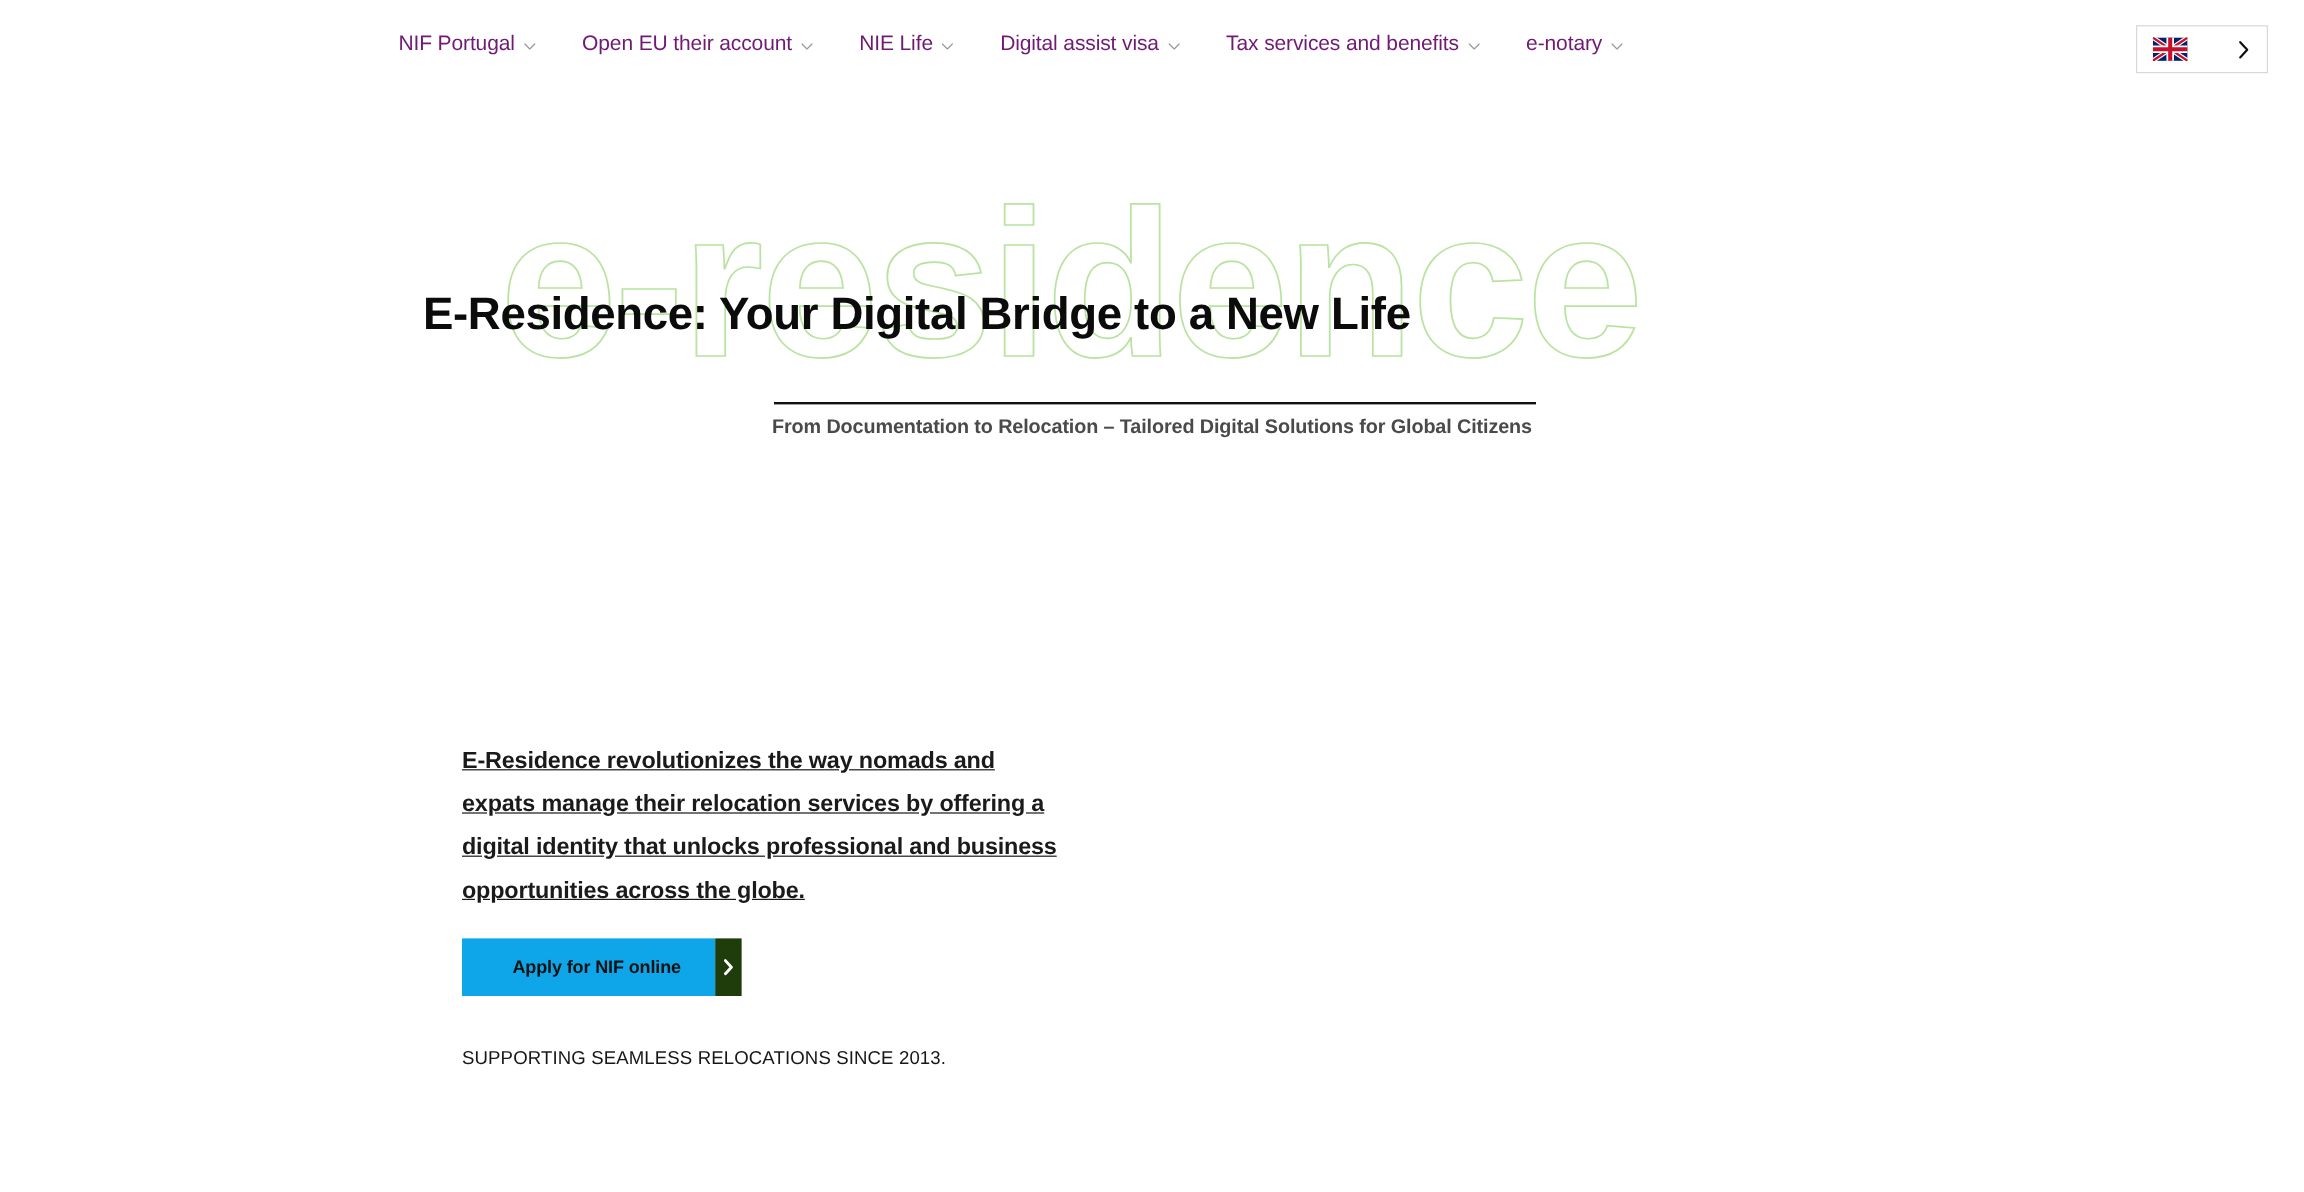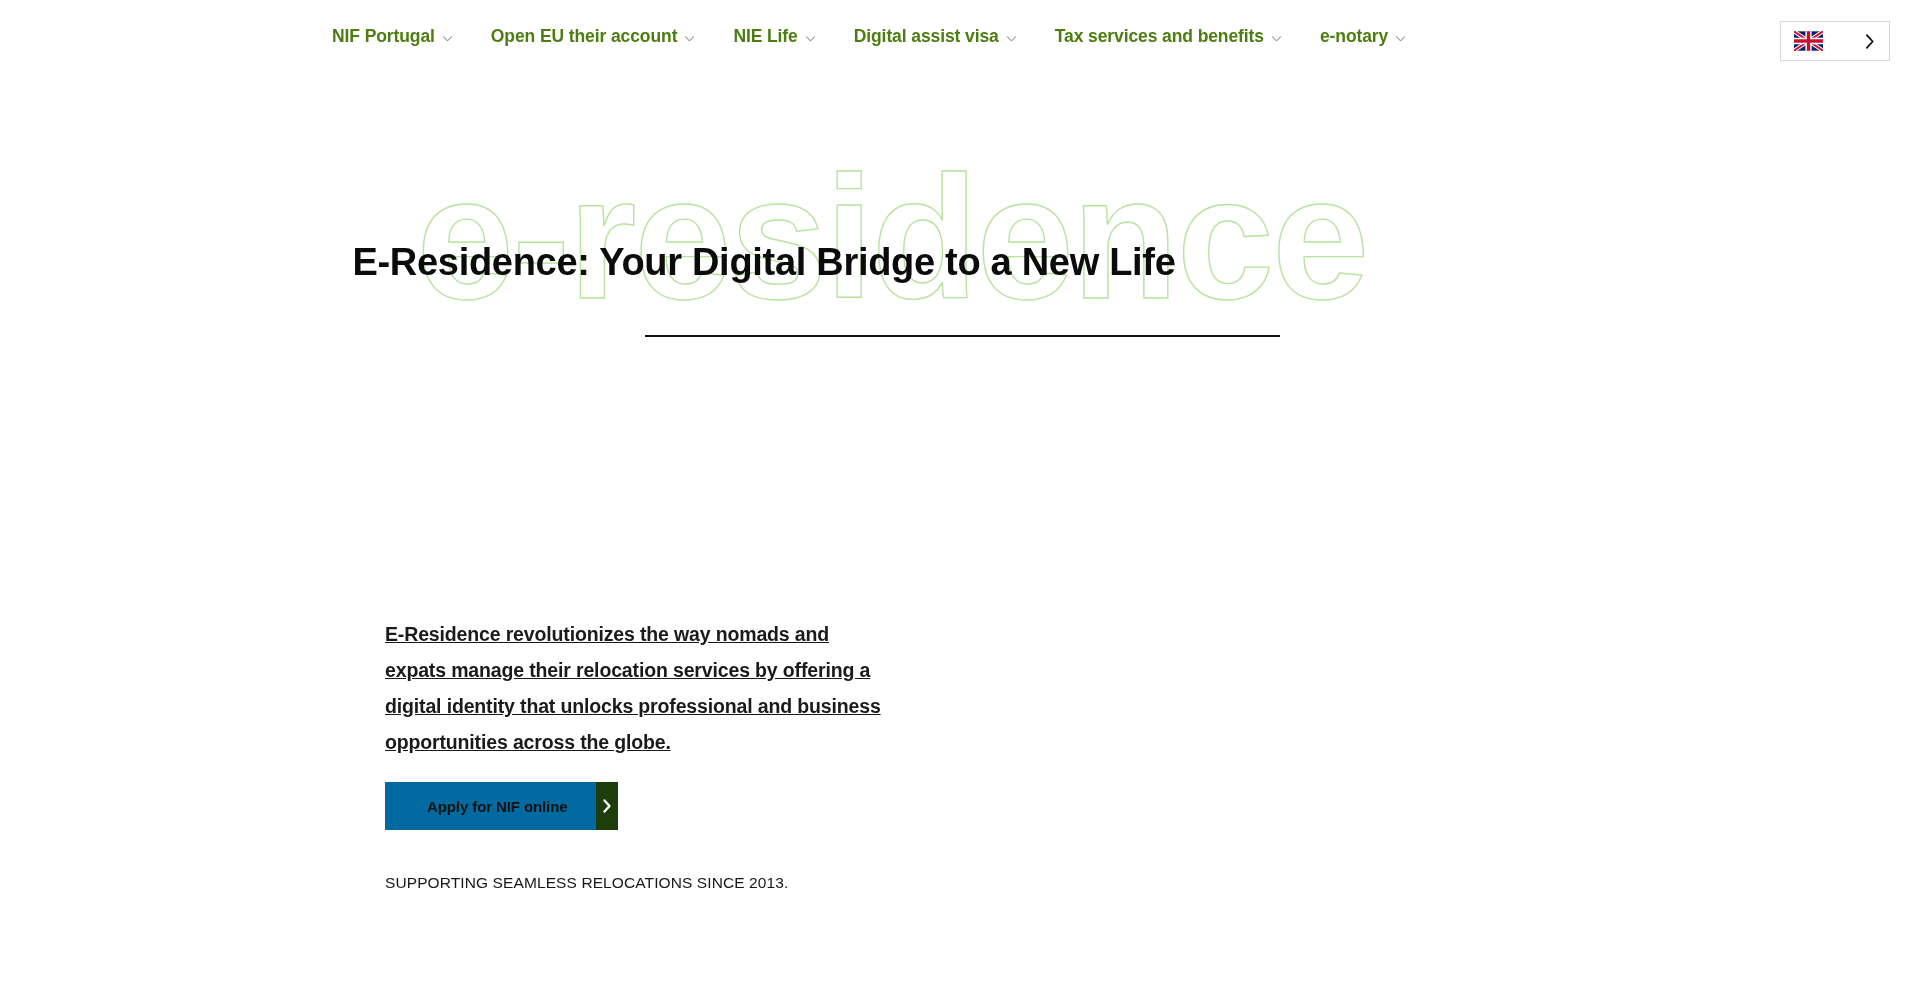--- a/index.html
+++ b/index.html
@@ -30,22 +30,22 @@
     align-items: center;
     gap: 38px;
     list-style: none;
   }
 
   .nav-item {
     display: flex;
     align-items: center;
     gap: 7px;
     font-size: 17.5px;
-    font-weight: 700;
-    color: #4d7c0f;
+    font-weight: 400;
+    color: #701a75;
     letter-spacing: -0.1px;
     white-space: nowrap;
     cursor: pointer;
     line-height: 1;
   }
 
   .chevron-down {
     width: 11px;
     height: 11px;
     display: inline-block;
@@ -168,21 +168,21 @@
     margin-top: 22px;
     display: inline-flex;
     align-items: stretch;
     height: 48px;
     cursor: pointer;
     border: none;
     padding: 0;
     font-family: inherit;
   }
   .cta-label {
-    background: #0369a1;
+    background: #0ea5e9;
     color: #121212;
     font-size: 15px;
     font-weight: 700;
     letter-spacing: -0.1px;
     display: flex;
     align-items: center;
     padding: 0 28px 0 42px;
     white-space: nowrap;
   }
   .cta-arrow {
@@ -300,20 +300,21 @@
         </svg>
     </span>
   </div>
 
 </header>
 
 <section class="hero">
   <div class="watermark">e-residence</div>
   <h1 class="hero-title">E-Residence: Your Digital Bridge to a New Life</h1>
   <div class="hero-divider"></div>
+  <p class="hero-subtitle">From Documentation to Relocation – Tailored Digital Solutions for Global Citizens</p>
 </section>
 
 <main class="content-wrap">
 
   <div class="left-column">
 
     <p class="body-para">E-Residence revolutionizes the way nomads and expats manage their relocation services by offering a digital identity that unlocks professional and business opportunities across the globe.</p>
 
     <button class="cta-button">
       <span class="cta-label">Apply for NIF online</span>

